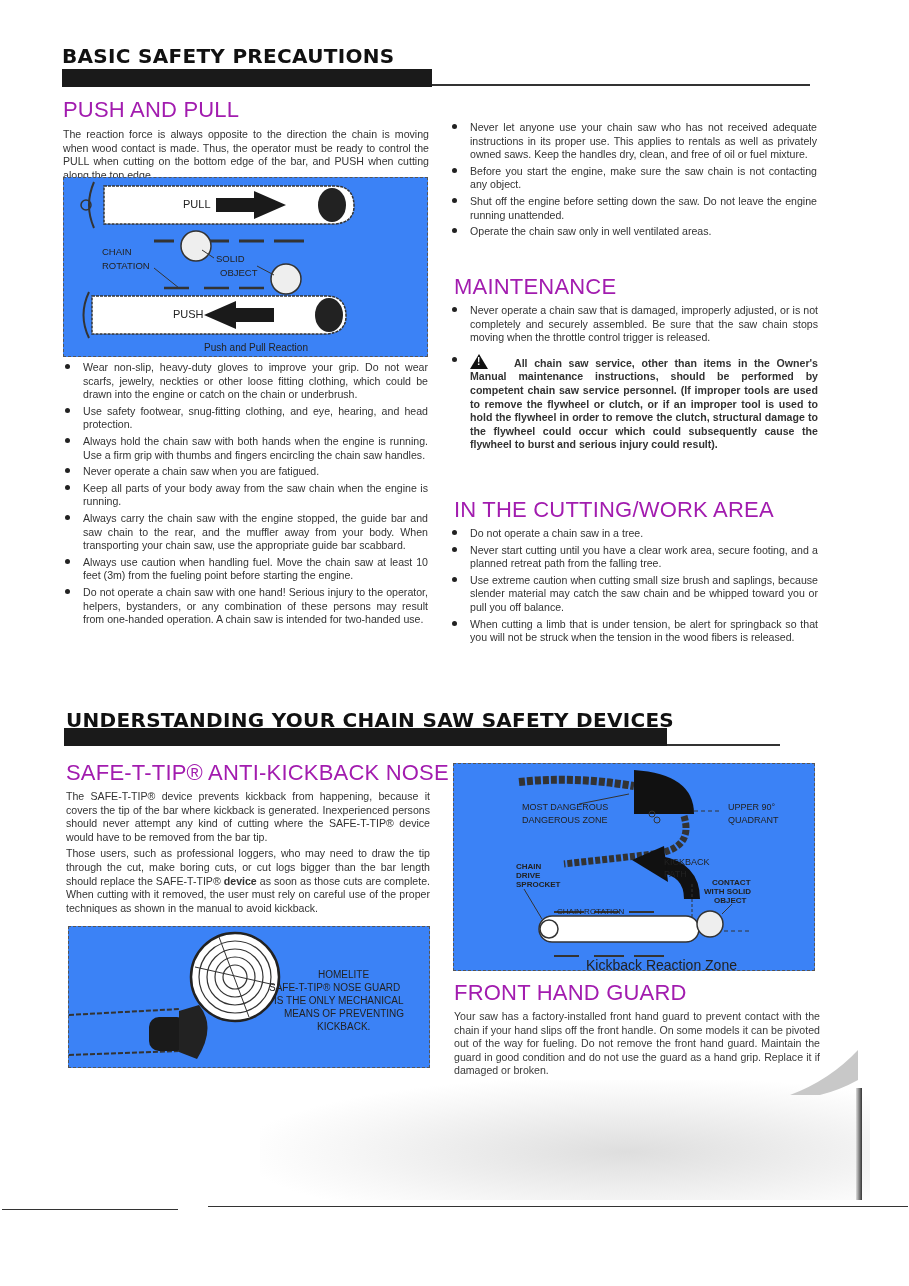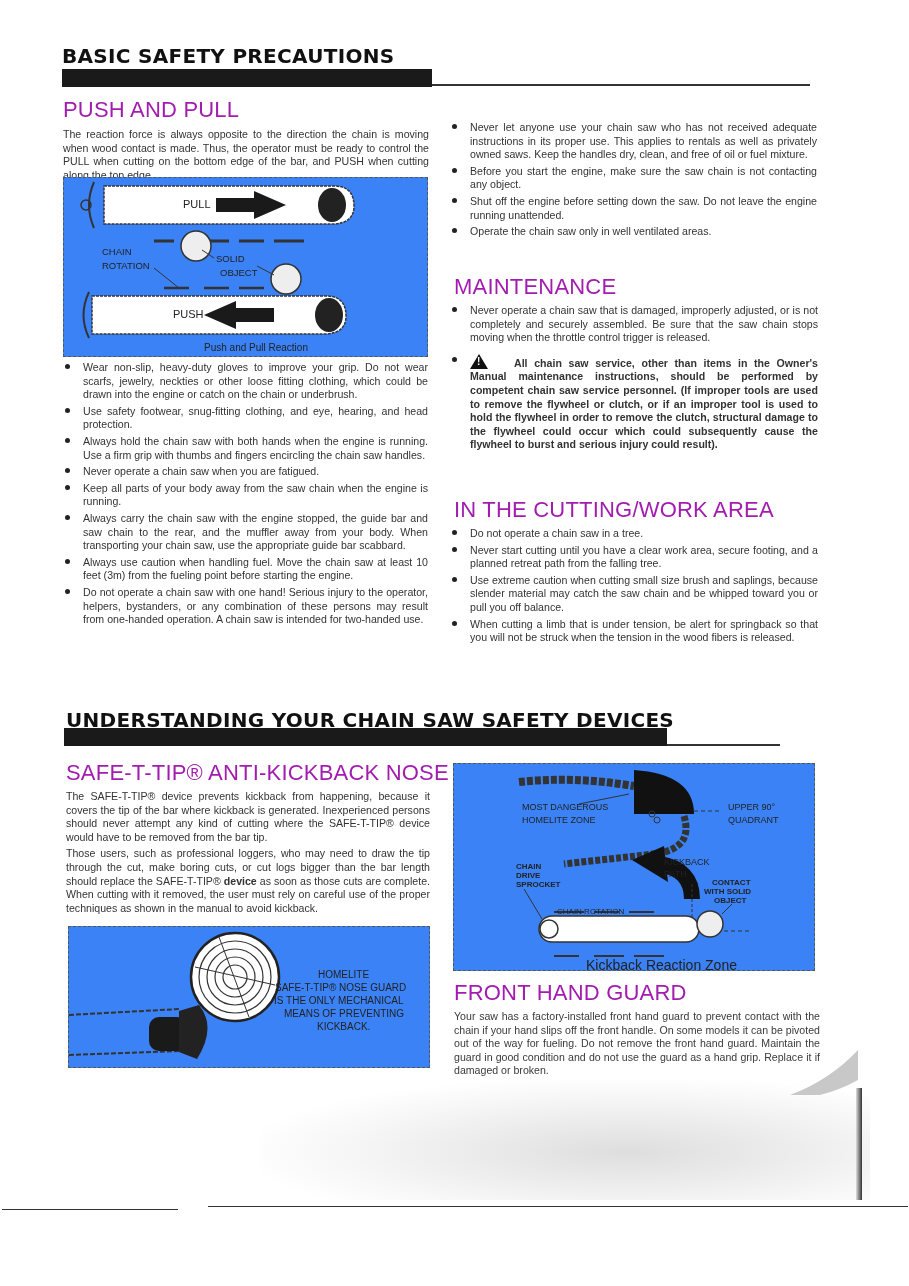--- a/index.html
+++ b/index.html
@@ -203,21 +203,21 @@
     <line x1="126" y1="40" x2="206" y2="58" stroke="#333" stroke-width="1"></line>
     <line x1="150" y1="10" x2="180" y2="90" stroke="#333" stroke-width="1"></line>
 
     <path d="M0 88 L110 82" stroke="#333" stroke-width="2" stroke-dasharray="5 2"></path>
     <path d="M0 128 L110 124" stroke="#333" stroke-width="2" stroke-dasharray="5 2"></path>
 
     <rect x="80" y="90" width="38" height="34" rx="10" fill="#1a1a1a"></rect>
     <path d="M110 84 L130 78 Q148 100 128 132 L110 125 Z" fill="#222"></path>
   </svg>
   <div class="fig-label" style="left:249px; top:42px; font-size:10px;">HOMELITE</div>
-  <div class="fig-label" style="left:206px; top:55px; font-size:10px;">SAFE-T-TIP® NOSE GUARD</div>
+  <div class="fig-label" style="left:200px; top:55px; font-size:10px;">SAFE-T-TIP® NOSE GUARD</div>
   <div class="fig-label" style="left:205px; top:68px; font-size:10px;">IS THE ONLY MECHANICAL</div>
   <div class="fig-label" style="left:215px; top:81px; font-size:10px;">MEANS OF PREVENTING</div>
   <div class="fig-label" style="left:248px; top:94px; font-size:10px;">KICKBACK.</div>
 </div>
 
 <div class="figure-box" style="left:453px; top:763px; width:362px; height:208px;">
   <svg width="362" height="208" viewBox="0 0 362 208">
 
     <path d="M65 18 Q120 12 180 22" stroke="#333" stroke-width="8" stroke-dasharray="6 2" fill="none"></path>
     <path d="M180 6 L180 50 L240 50 Q240 10 180 6 Z" fill="#111"></path>
@@ -237,21 +237,21 @@
 
     <path d="M100 148 L130 148 M140 148 L165 148 M175 148 L200 148" stroke="#333" stroke-width="2"></path>
     <path d="M100 192 L125 192 M140 192 L170 192 M180 192 L210 192" stroke="#333" stroke-width="2"></path>
 
     <circle cx="256" cy="160" r="13" fill="#eee" stroke="#333" stroke-width="1.5"></circle>
     <line x1="270" y1="167" x2="295" y2="167" stroke="#333" stroke-width="1" stroke-dasharray="4 3"></line>
     <line x1="278" y1="140" x2="268" y2="150" stroke="#333" stroke-width="1"></line>
     <line x1="70" y1="125" x2="88" y2="155" stroke="#333" stroke-width="1"></line>
   </svg>
   <div class="fig-label" style="left:68px; top:38px; font-size:9px;">MOST DANGEROUS</div>
-  <div class="fig-label" style="left:68px; top:51px; font-size:9px;">HOMELITE ZONE</div>
+  <div class="fig-label" style="left:68px; top:51px; font-size:9px;">DANGEROUS ZONE</div>
   <div class="fig-label" style="left:274px; top:38px; font-size:9px;">UPPER 90°</div>
   <div class="fig-label" style="left:274px; top:51px; font-size:9px;">QUADRANT</div>
   <div class="fig-label" style="left:210px; top:93px; font-size:9px;">KICKBACK</div>
   <div class="fig-label" style="left:210px; top:105px; font-size:9px;">PATH</div>
   <div class="fig-label bold" style="left:62px; top:98px; font-size:8px; line-height:9px;">CHAIN</div>
   <div class="fig-label bold" style="left:62px; top:107px; font-size:8px; line-height:9px;">DRIVE</div>
   <div class="fig-label bold" style="left:62px; top:116px; font-size:8px; line-height:9px;">SPROCKET</div>
   <div class="fig-label bold" style="left:258px; top:114px; font-size:8px; line-height:9px;">CONTACT</div>
   <div class="fig-label bold" style="left:250px; top:123px; font-size:8px; line-height:9px;">WITH SOLID</div>
   <div class="fig-label bold" style="left:260px; top:132px; font-size:8px; line-height:9px;">OBJECT</div>

